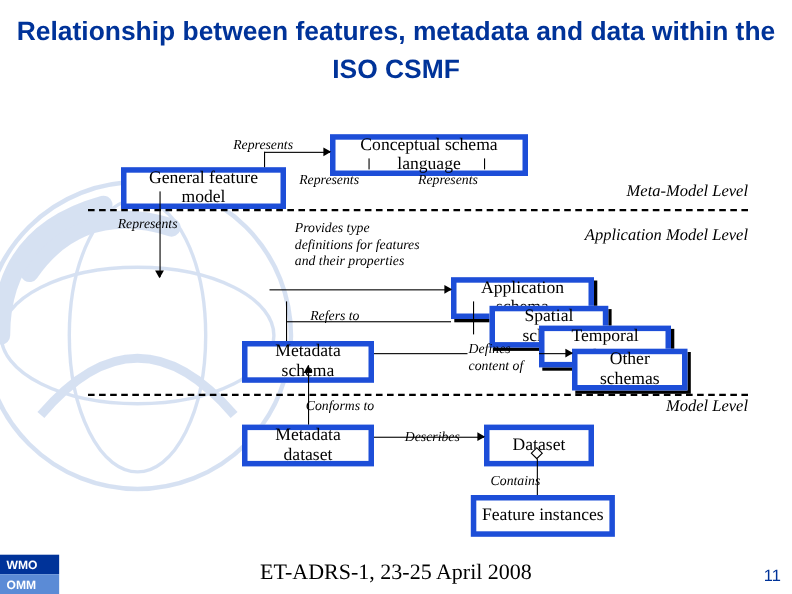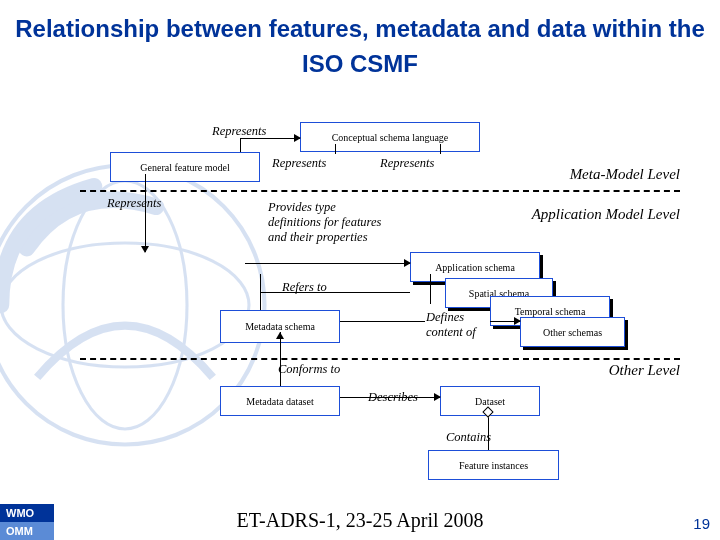--- a/index.html
+++ b/index.html
@@ -37,22 +37,22 @@
     color: #003399; font-family: Arial, sans-serif; font-size: 15px;
     z-index: 2;
   }
   .diagram {
     position: absolute; left: 110px; top: 110px;
     width: 560px; height: 370px; z-index: 2;
   }
 
   
   .box {
-    position: absolute; border: 1px solid #1d4ed8;
-    background: #fff; font-size: 10px;
+    position: absolute; border: 5px solid #1d4ed8;
+    background: #fff; font-size: 16px;
     display: flex; align-items: center; justify-content: center;
     text-align: center; padding: 14px 4px;
   }
   .box.shadow { box-shadow: 3px 3px 0 #000; }
 
   
   .lbl {
     position: absolute; font-style: italic; font-size: 12.5px;
     white-space: nowrap;
   }
@@ -123,21 +123,21 @@
     <div class="box shadow" style="left:410px; top:207px; width:105px; height:20px;">Other schemas</div>
 
     <div class="lbl" style="left:172px; top:170px;">Refers to</div>
 
     <div class="box" style="left:110px; top:200px; width:120px; height:33px;">Metadata schema</div>
 
     <div class="lbl block" style="left:316px; top:200px; width:65px;">Defines content of</div>
 
     <div class="sep" style="top:248px;"></div>
     <div class="lbl" style="left:168px; top:252px;">Conforms to</div>
-    <div class="level" style="right:-10px; top:252px;">Other Level</div>
+    <div class="level" style="right:-10px; top:252px;">Model Level</div>
 
     <div class="box" style="left:110px; top:276px; width:120px; height:22px;">Metadata dataset</div>
     <div class="lbl" style="left:258px; top:280px;">Describes</div>
     <div class="box" style="left:330px; top:276px; width:100px; height:22px;">Dataset</div>
 
     <div class="lbl" style="left:336px; top:320px;">Contains</div>
     <div class="box" style="left:318px; top:340px; width:131px; height:22px;">Feature instances</div>
 
     <div class="arr" style="left:130px; top:28px; width:1px; height:14px;"></div>
     <div class="arr" style="left:130px; top:28px; width:60px; height:1px;"></div>
@@ -167,14 +167,14 @@
     <div class="tri" style="left:324px; top:283px; border-left:7px solid #000; border-top:4px solid transparent; border-bottom:4px solid transparent;"></div>
 
     <div class="arr" style="left:378px; top:306px; width:1px; height:34px;"></div>
     <div class="diamond" style="left:374px; top:298px;"></div>
 
     <div class="arr" style="left:320px; top:164px; width:1px; height:30px;"></div>
 
   </div>
 
   <div class="footer">ET-ADRS-1, 23-25 April 2008</div>
-  <div class="pagenum">19</div>
+  <div class="pagenum">11</div>
 </div>
 
 </body></html>

